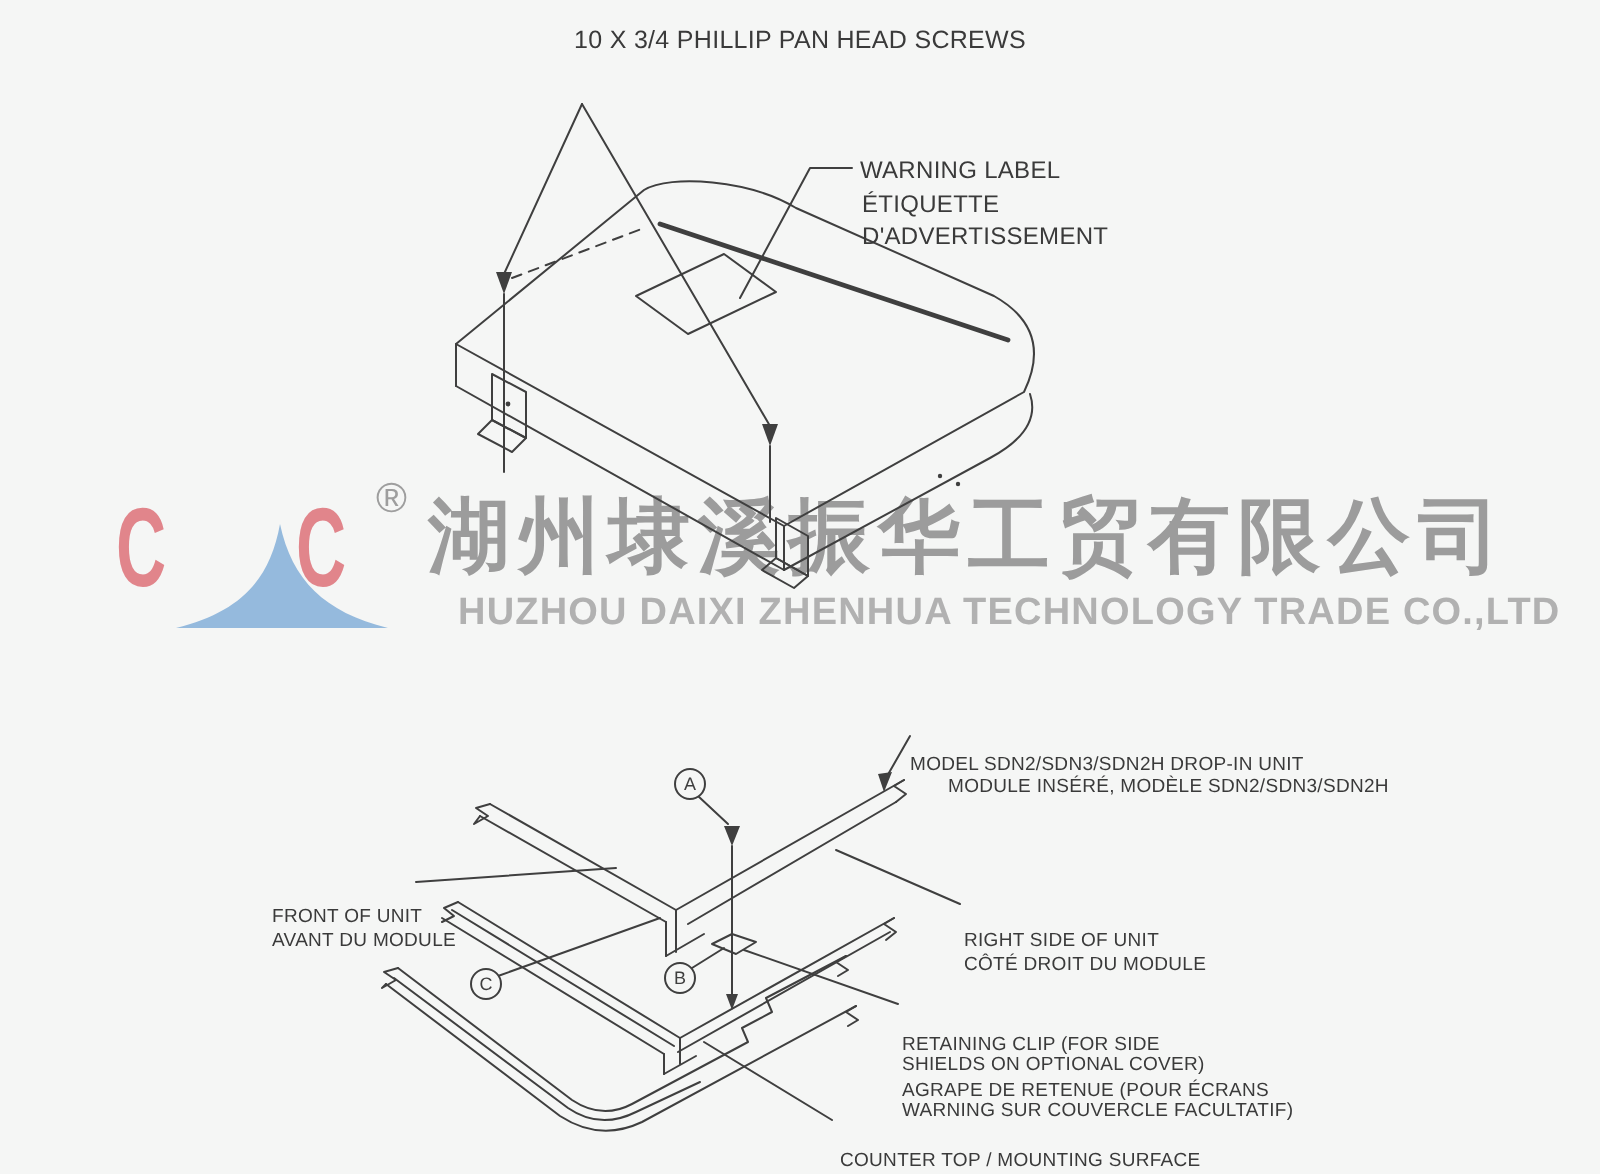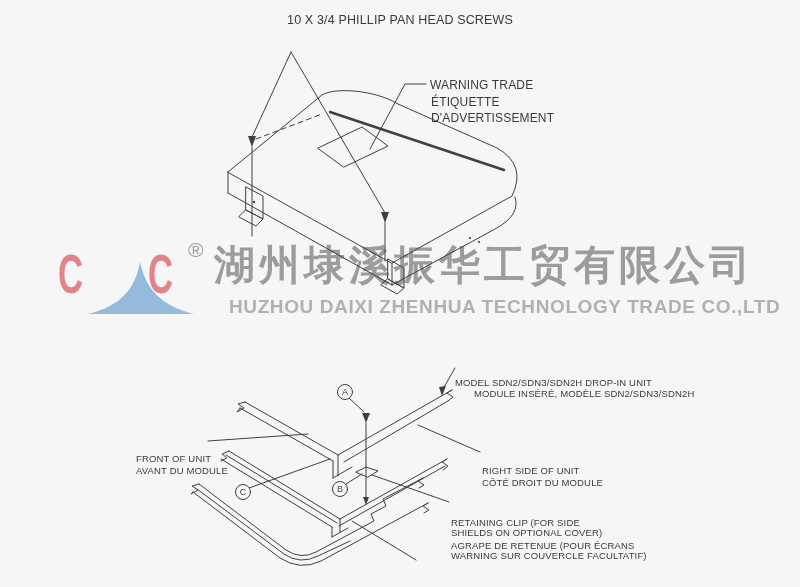--- a/index.html
+++ b/index.html
@@ -18,21 +18,20 @@
   .wm{position:absolute;inset:0;z-index:1;}
   .logo-c{
     position:absolute;font-weight:bold;font-size:56px;line-height:1;
     transform:scaleX(.62);transform-origin:left top;
   }
   .logo-reg{position:absolute;font-size:21px;line-height:1;}
   .logo-mtn{position:absolute;}
   .wm-cn{
     position:absolute;font-weight:bold;font-size:41px;line-height:1;
     letter-spacing:4px;
-    font-family:Liberation Mono, monospace;
   }
   .wm-en{
     position:absolute;font-weight:bold;font-size:19px;line-height:1;
     letter-spacing:.6px;
     text-align:right;
   }
   .drawing{position:absolute;left:0;top:0;z-index:2;}
   .labels{position:absolute;inset:0;z-index:3;pointer-events:none;}
   .callout-txt{font-size:9px;font-family:"Liberation Sans",sans-serif;}
 </style>
@@ -152,29 +151,30 @@
       <g>
         <circle cx="243" cy="492" r="7.5" fill="#f5f6f5"></circle>
         <text class="callout-txt" x="243" y="495" text-anchor="middle" fill="#3f3f3f" stroke="none">C</text>
       </g>
     </g>
   </svg>
 
   <div class="labels">
 
     <div class="lbl lbl-lg centered" style="left:400px;top:13px">10 X 3/4 PHILLIP PAN HEAD SCREWS</div>
-    <div class="lbl lbl-md" style="left:430px;top:78px">WARNING TRADE</div>
+    <div class="lbl lbl-md" style="left:430px;top:78px">WARNING LABEL</div>
     <div class="lbl lbl-md" style="left:431px;top:95px">ÉTIQUETTE</div>
     <div class="lbl lbl-md" style="left:431px;top:111px">D'ADVERTISSEMENT</div>
 
     <div class="lbl lbl-sm" style="left:455px;top:357px">MODEL SDN2/SDN3/SDN2H DROP-IN UNIT</div>
     <div class="lbl lbl-sm" style="left:474px;top:368px">MODULE INSÉRÉ, MODÈLE SDN2/SDN3/SDN2H</div>
     <div class="lbl lbl-sm" style="left:136px;top:433px">FRONT OF UNIT</div>
     <div class="lbl lbl-sm" style="left:136px;top:445px">AVANT DU MODULE</div>
     <div class="lbl lbl-sm" style="left:482px;top:445px">RIGHT SIDE OF UNIT</div>
     <div class="lbl lbl-sm" style="left:482px;top:457px">CÔTÉ DROIT DU MODULE</div>
     <div class="lbl lbl-sm" style="left:451px;top:497px">RETAINING CLIP (FOR SIDE</div>
     <div class="lbl lbl-sm" style="left:451px;top:507px">SHIELDS ON OPTIONAL COVER)</div>
     <div class="lbl lbl-sm" style="left:451px;top:520px">AGRAPE DE RETENUE (POUR ÉCRANS</div>
     <div class="lbl lbl-sm" style="left:451px;top:530px">WARNING SUR COUVERCLE FACULTATIF)</div>
+    <div class="lbl lbl-sm" style="left:420px;top:555px">COUNTER TOP / MOUNTING SURFACE</div>
   </div>
 
 </div>
 
 </body></html>

